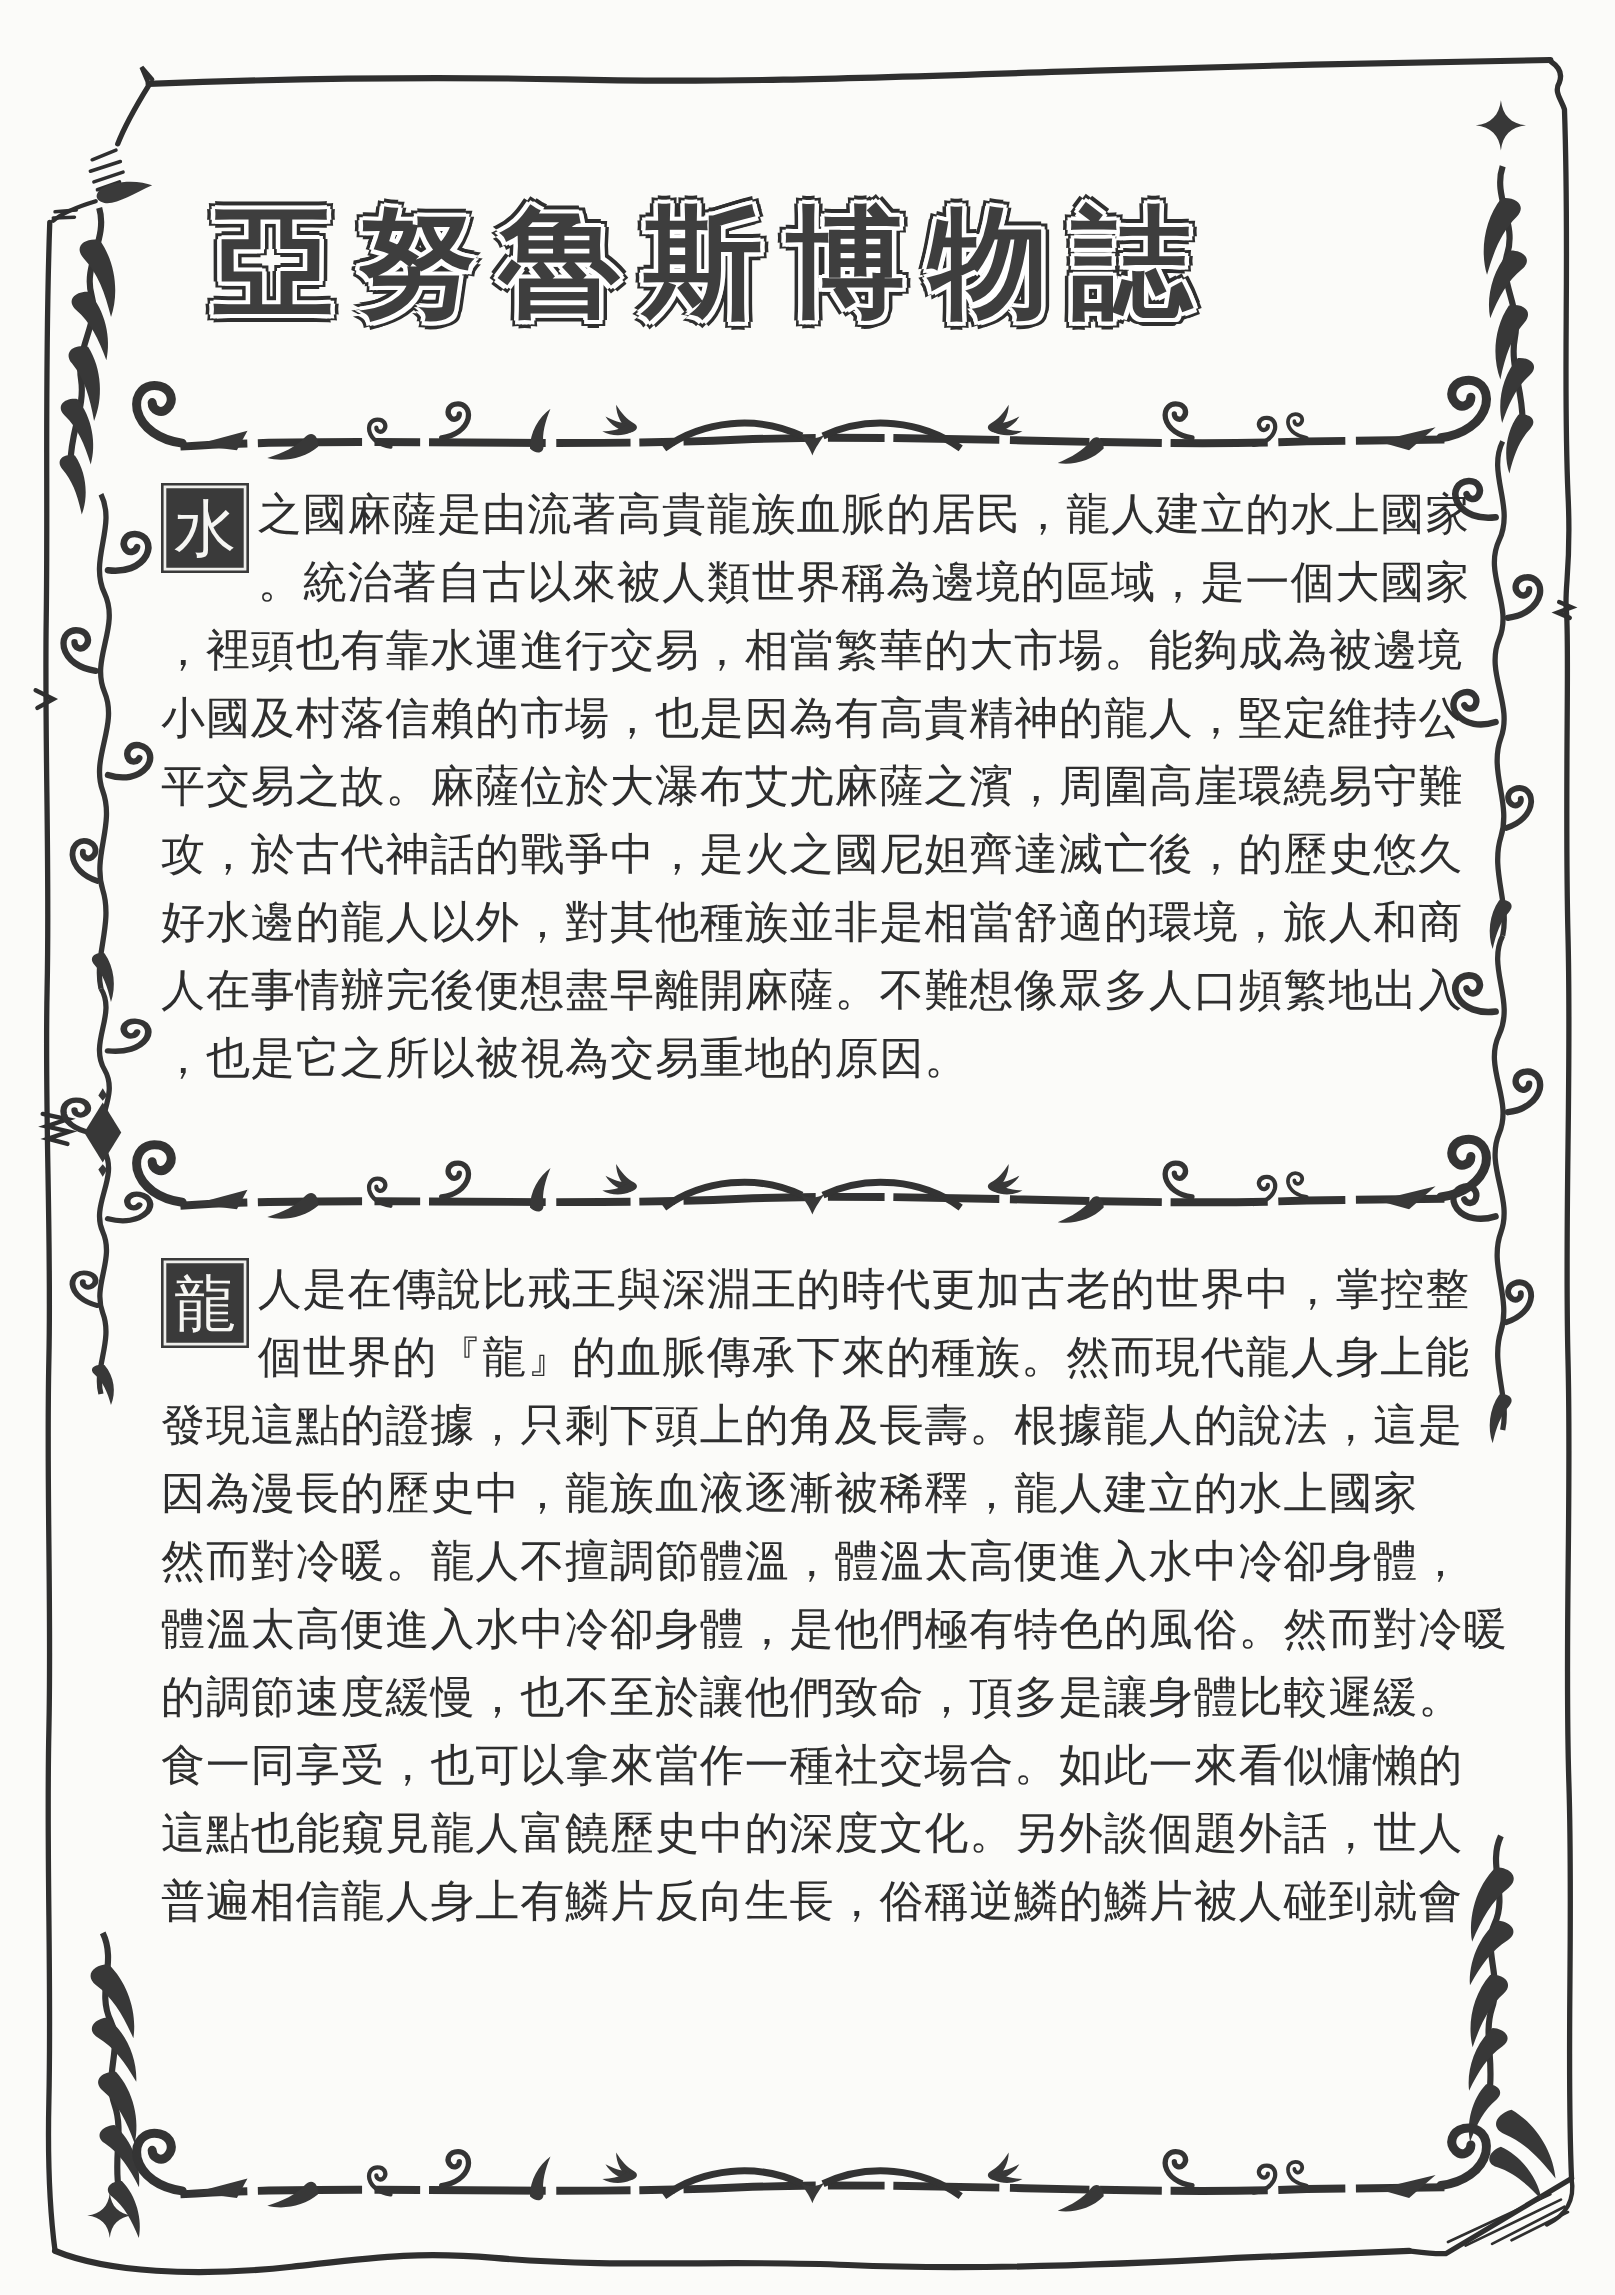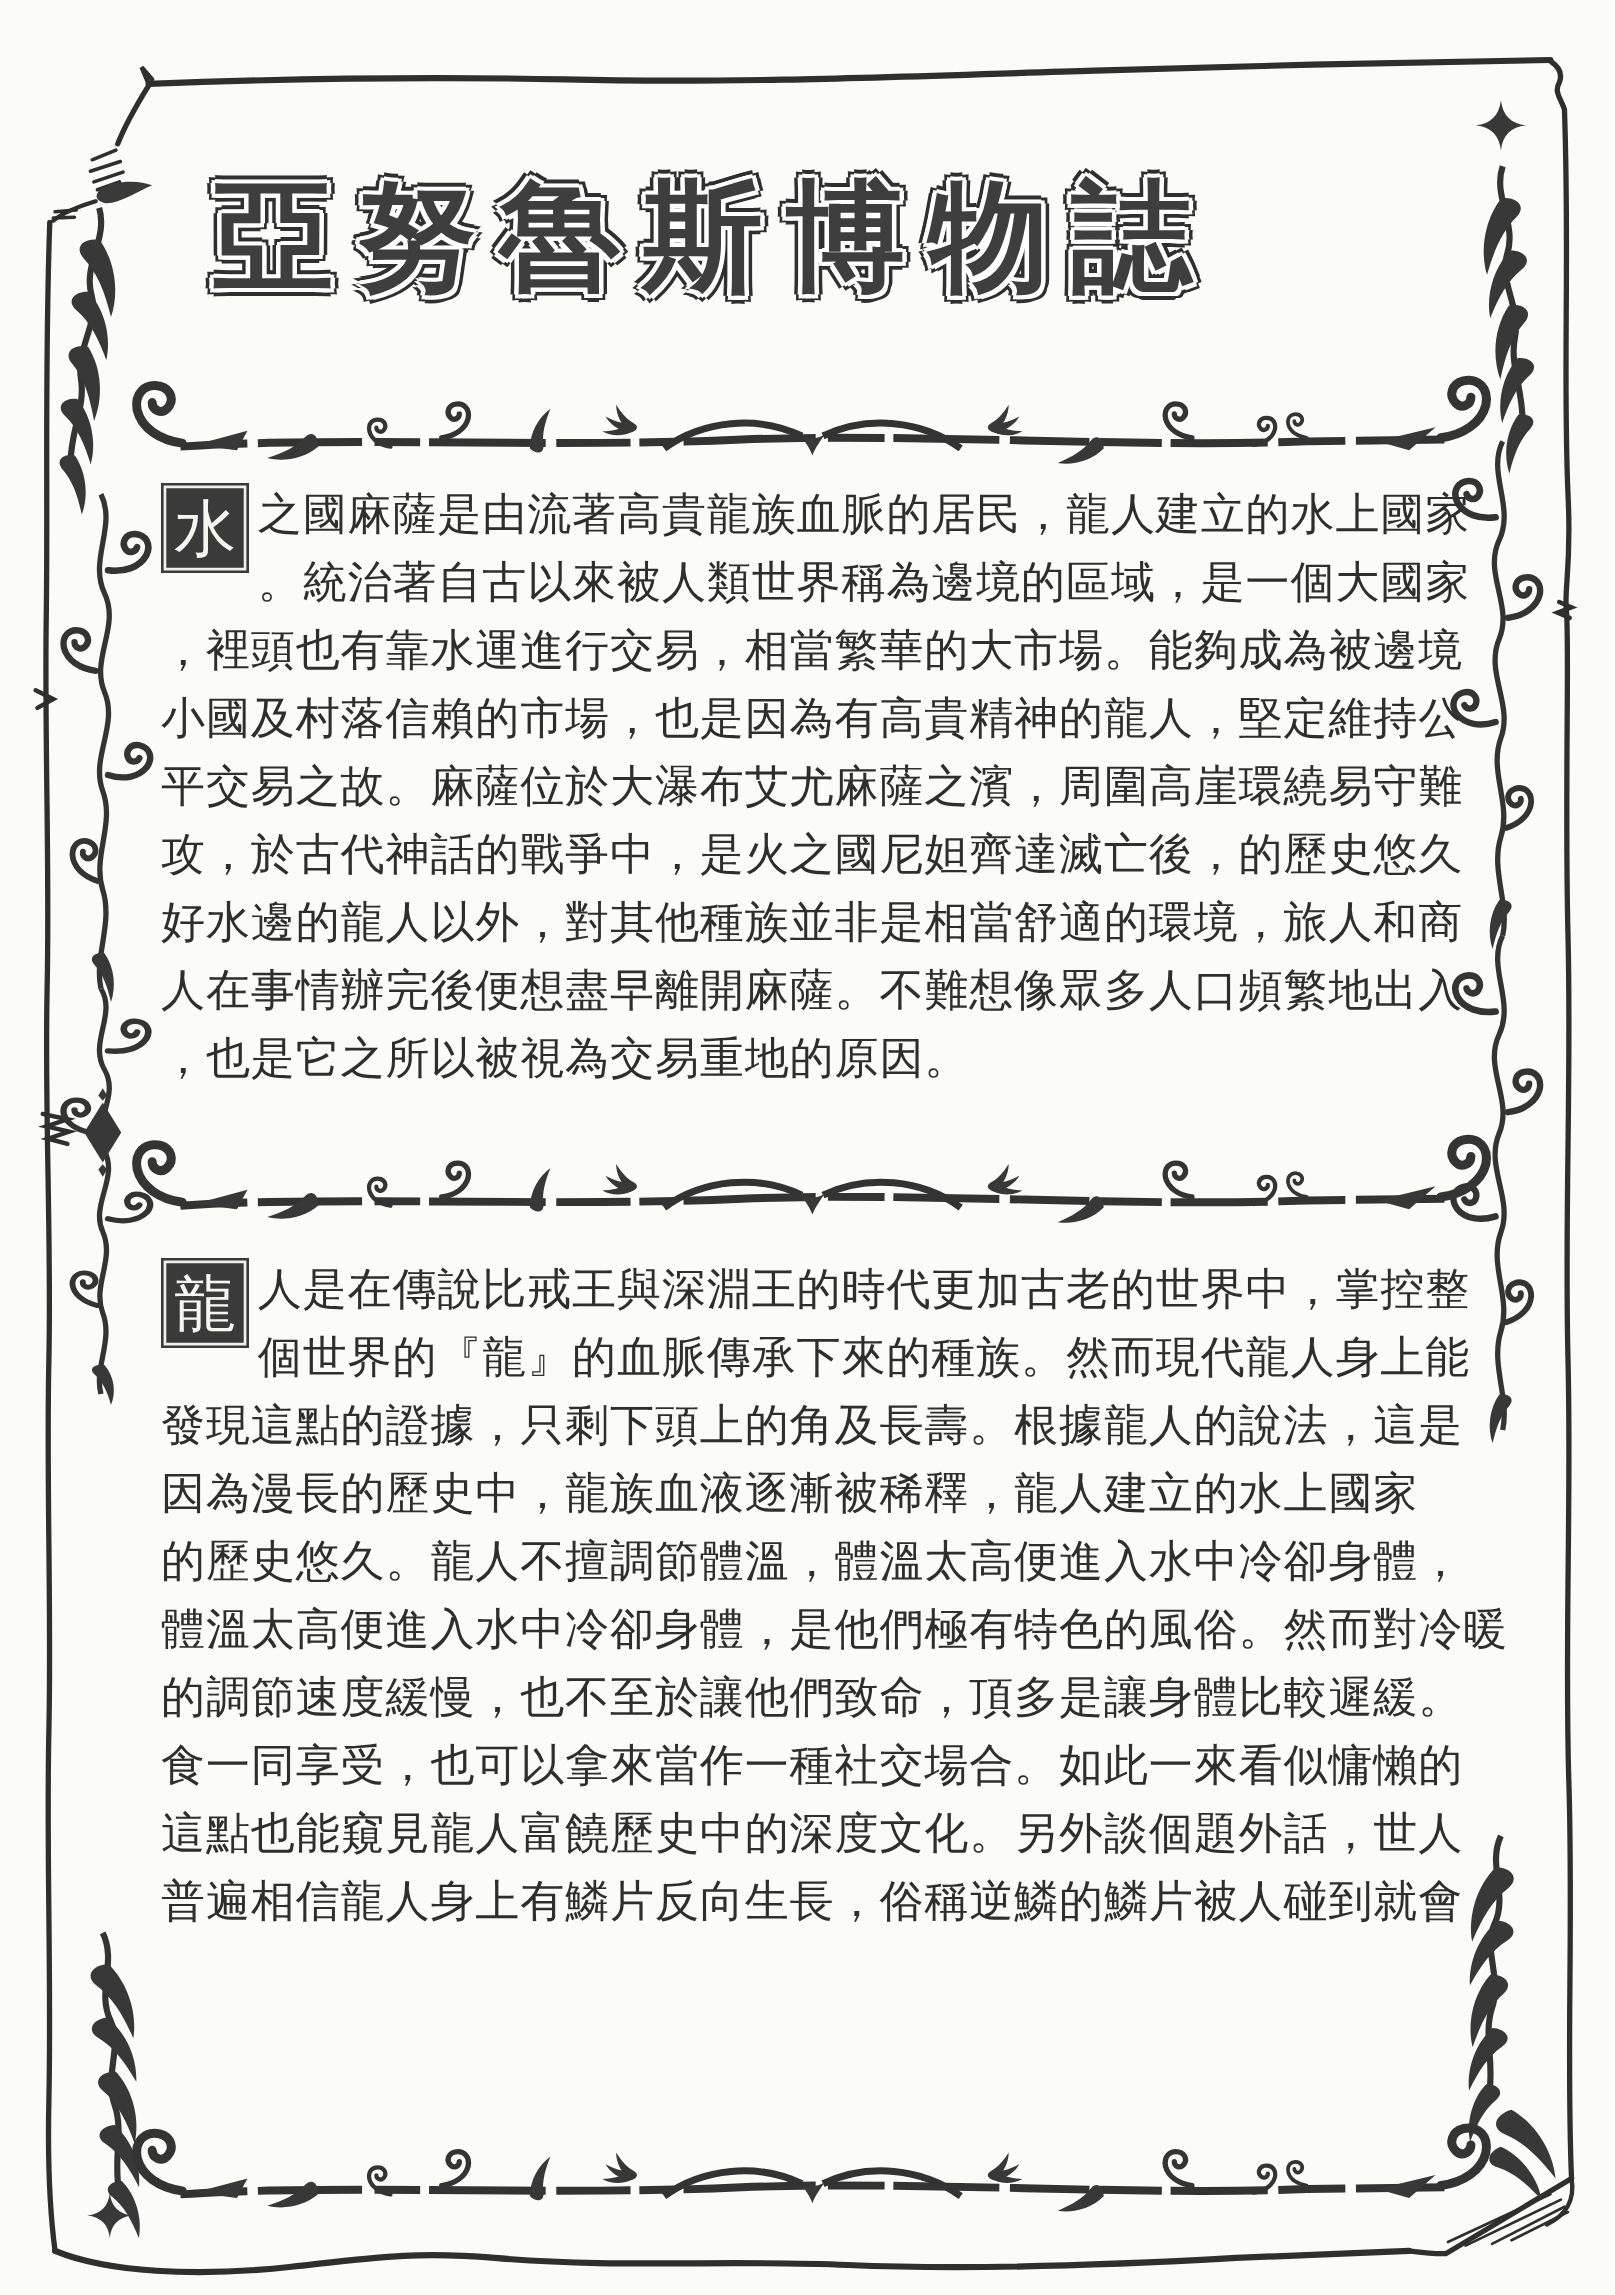--- a/index.html
+++ b/index.html
@@ -5,21 +5,21 @@
   html,body{margin:0;padding:0;}
   body{
     width:1616px;height:2295px;position:relative;overflow:hidden;
     background:#fbfbf9;
     font-family:"Liberation Serif","DejaVu Serif",serif;
     color:#2f2f2f;
   }
   svg.frame{position:absolute;left:0;top:0;width:1616px;height:2295px;}
 
   h1.page-title{
-    position:absolute;top:166px;left:0;width:1428px;margin:0;
+    position:absolute;top:192px;left:0;width:1428px;margin:0;
     text-align:center;
     font-family:"DejaVu Sans","Liberation Sans",sans-serif;
     font-weight:bold;font-size:120px;line-height:141px;
     letter-spacing:23px;
     color:#3e3e3e;
     text-shadow:
       -4.4px 0 0 #ffffff, 4.4px 0 0 #ffffff, 0 -4.4px 0 #ffffff, 0 4.4px 0 #ffffff,
       -3.5px -3.5px 0 #ffffff, 3.5px -3.5px 0 #ffffff, -3.5px 3.5px 0 #ffffff, 3.5px 3.5px 0 #ffffff,
       -8px 0 0 #2f2f2f, 8px 0 0 #2f2f2f, 0 -8px 0 #2f2f2f, 0 8px 0 #2f2f2f,
       -6.2px -6.2px 0 #2f2f2f, 6.2px -6.2px 0 #2f2f2f, -6.2px 6.2px 0 #2f2f2f, 6.2px 6.2px 0 #2f2f2f;
@@ -162,21 +162,21 @@
         <div class="line">好水邊的龍人以外，對其他種族並非是相當舒適的環境，旅人和商</div>
         <div class="line">人在事情辦完後便想盡早離開麻薩。不難想像眾多人口頻繁地出入</div>
         <div class="line">，也是它之所以被視為交易重地的原因。</div>
       </section>
       <section class="para section-1">
         <div class="dropcap">龍</div>
         <div class="line">人是在傳說比戒王與深淵王的時代更加古老的世界中，掌控整</div>
         <div class="line">個世界的『龍』的血脈傳承下來的種族。然而現代龍人身上能</div>
         <div class="line">發現這點的證據，只剩下頭上的角及長壽。根據龍人的說法，這是</div>
         <div class="line">因為漫長的歷史中，龍族血液逐漸被稀釋，龍人建立的水上國家</div>
-        <div class="line">的歷史悠久。龍人不擅調節體溫，體溫太高便進入水中冷卻身體，</div>
+        <div class="line">然而對冷暖。龍人不擅調節體溫，體溫太高便進入水中冷卻身體，</div>
         <div class="line">體溫太高便進入水中冷卻身體，是他們極有特色的風俗。然而對冷暖</div>
         <div class="line">的調節速度緩慢，也不至於讓他們致命，頂多是讓身體比較遲緩。</div>
         <div class="line">食一同享受，也可以拿來當作一種社交場合。如此一來看似慵懶的</div>
         <div class="line">這點也能窺見龍人富饒歷史中的深度文化。另外談個題外話，世人</div>
         <div class="line">普遍相信龍人身上有鱗片反向生長，俗稱逆鱗的鱗片被人碰到就會</div>
       </section>
     </div>
 </main>
 
 

